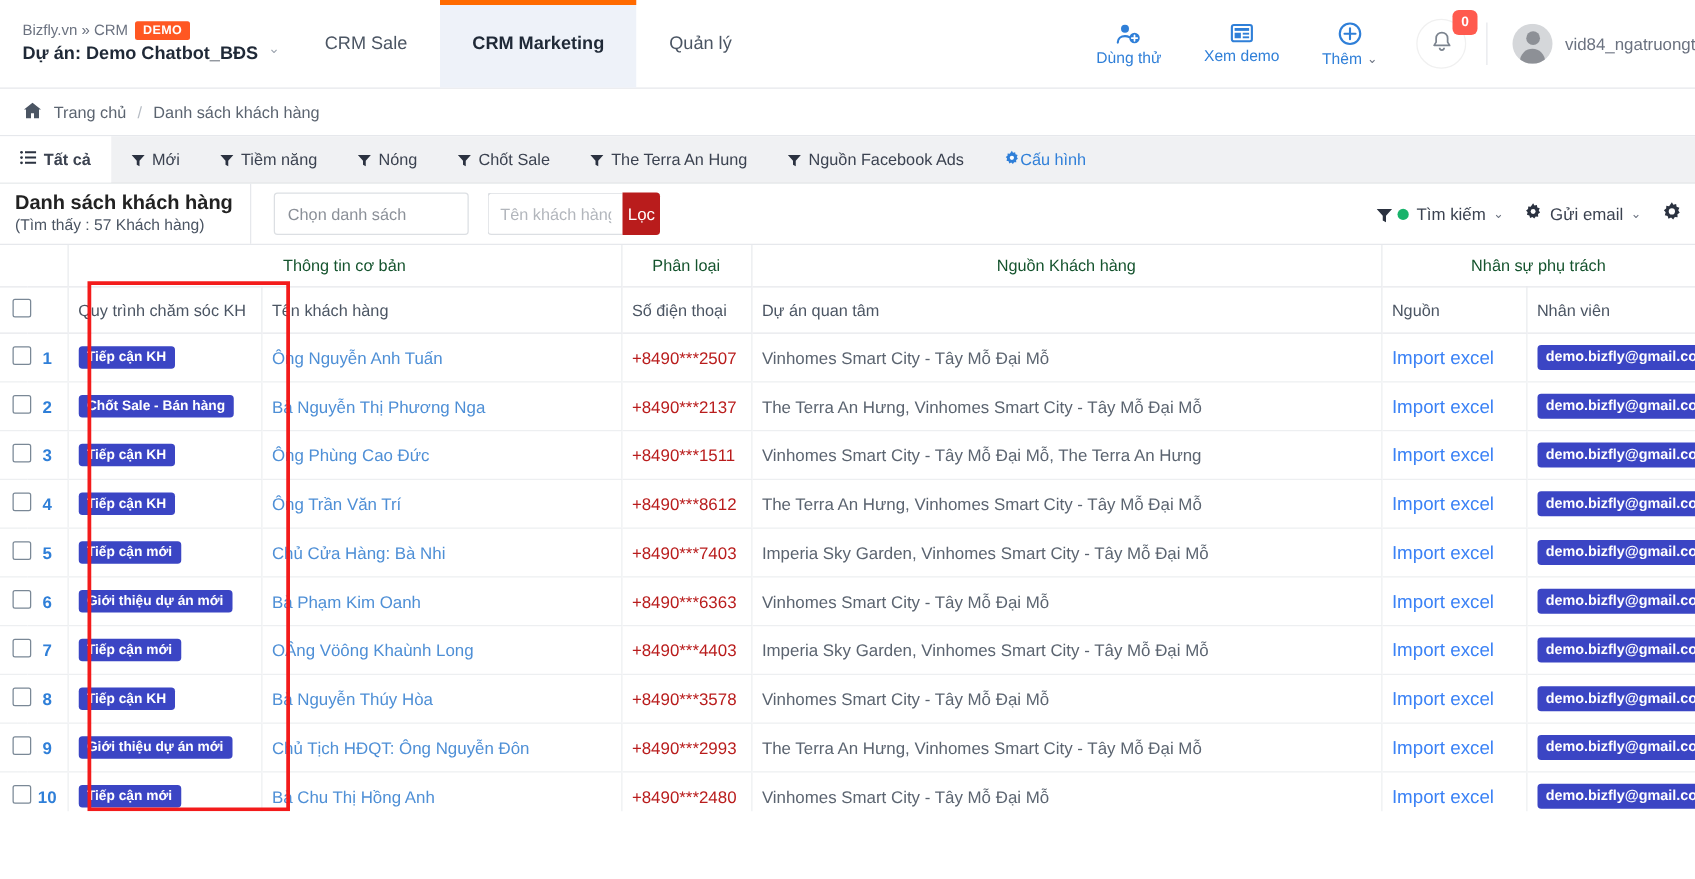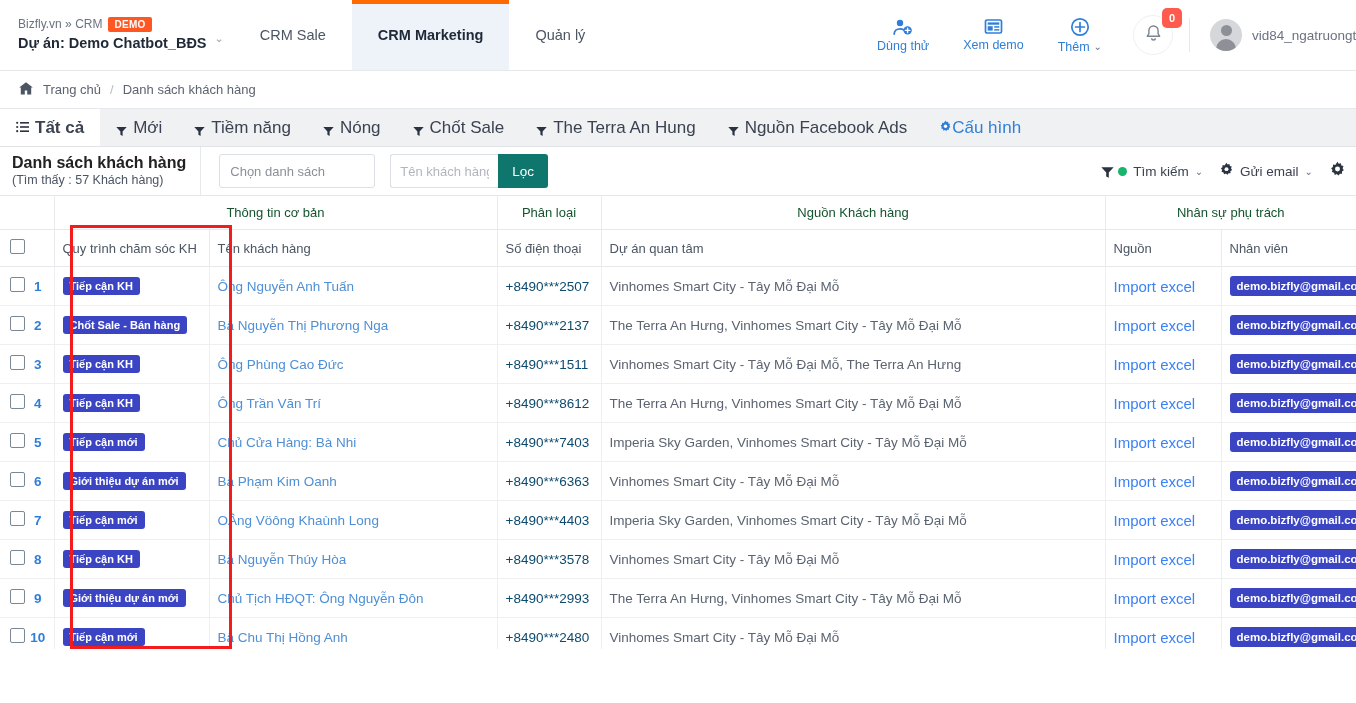--- a/index.html
+++ b/index.html
@@ -176,21 +176,21 @@
   .filtertabs {
     height: 38px;
     display: flex;
     align-items: stretch;
     background: #f0f1f3;
     border-bottom: 1px solid #e1e3e6;
   }
   .ftab {
     display: flex; align-items: center; gap: 6px;
     padding: 0 16px;
-    font-size: 17px;
+    font-size: 13px;
     color: #3b4250;
     cursor: pointer;
     white-space: nowrap;
   }
   .ftab.active { background: #fff; font-weight: bold; }
   .ftab.cfg { color: #2f7fd8; gap: 0; }
   .funnel { width: 11px; height: 11px; display:inline-block; }
 
   
   .toolbar {
@@ -230,25 +230,25 @@
     margin-left: 15px;
     padding: 0 9px;
     font-size: 13px;
     color: #333;
     outline: none;
     font-family: "Liberation Sans", sans-serif;
   }
   .srch-input::placeholder { color: #b2b6bc; }
   .btn-loc {
     height: 34px;
-    background: #0f766e;
+    background: #b91c1c;
     color: #fff;
     border: none;
     border-radius: 0 3px 3px 0;
-    padding: 0 14px;
+    padding: 0 4px;
     font-size: 13.5px;
     cursor: pointer;
     font-family: "Liberation Sans", sans-serif;
   }
   .tb-right {
     margin-left: auto;
     display: flex;
     align-items: center;
     gap: 0;
     padding-right: 2px;
@@ -318,21 +318,21 @@
     display: inline-block;
     background: #3b45c4;
     color: #fff;
     font-size: 11.5px;
     font-weight: bold;
     padding: 4px 7px;
     border-radius: 3px;
     white-space: nowrap;
     cursor: pointer;
   }
-  .phone { color: #0c4a6e; font-size: 13.5px; white-space: nowrap; }
+  .phone { color: #b91c1c; font-size: 13.5px; white-space: nowrap; }
   .proj { color: #5b6470; font-size: 13.5px; white-space: nowrap; }
   .src { color: #3b82f6; font-size: 15px; white-space: nowrap; }
 
   
   .redbox {
     position: absolute;
     border: 3px solid #f31b1b;
     pointer-events: none;
     z-index: 5;
   }

